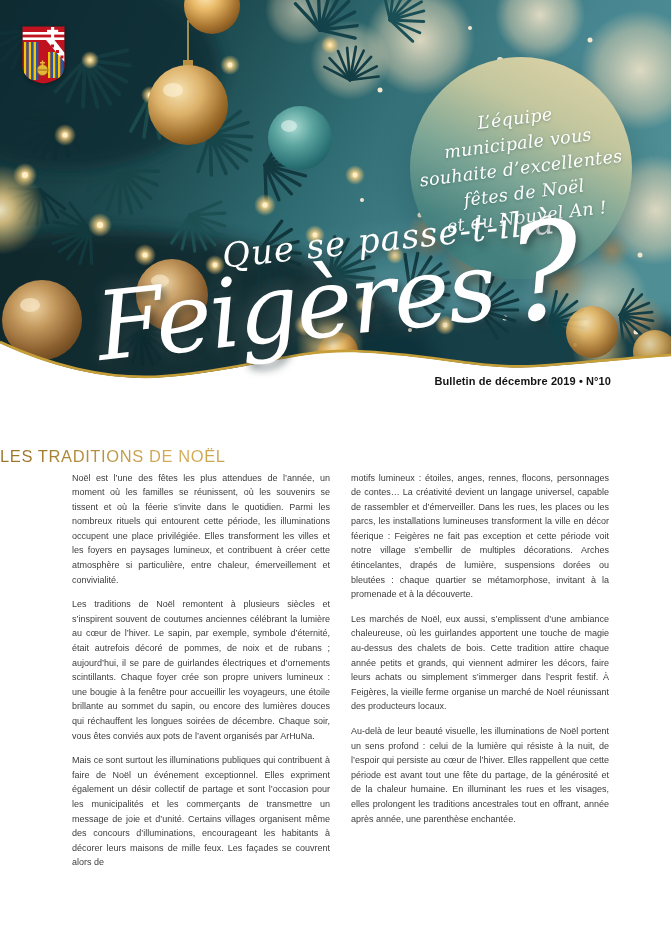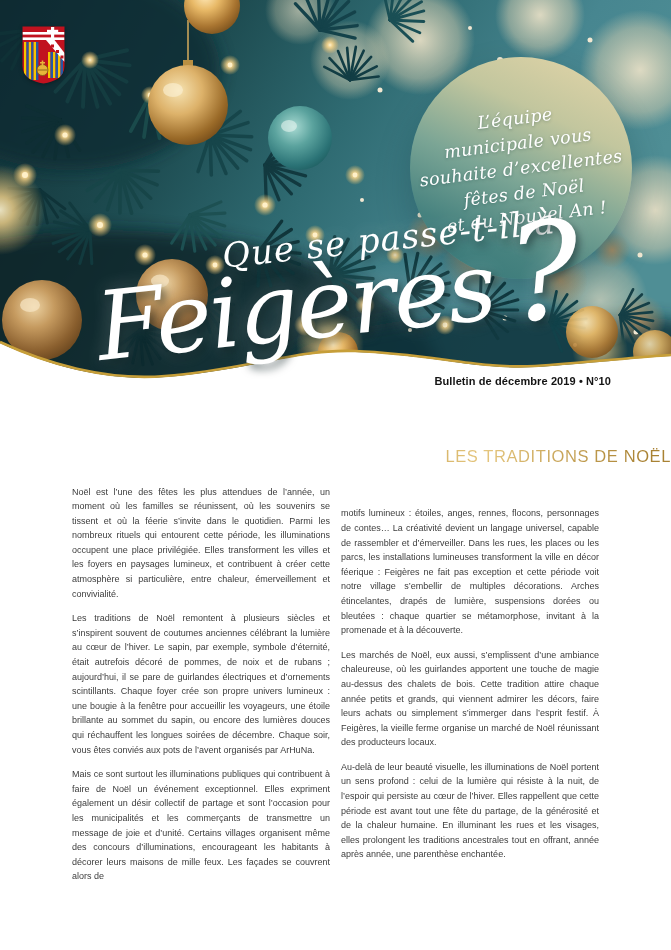--- a/index.html
+++ b/index.html
@@ -24,26 +24,26 @@
           text-shadow:3px 5px 9px rgba(5,25,28,.55),0 0 18px rgba(255,255,255,.25);}
   .script-q{font-size:34px;margin-left:132px;letter-spacing:1px;}
   .script-n{font-size:95px;line-height:.9;margin-top:-4px;letter-spacing:-2px;display:flex;align-items:flex-start;}
   .qmark{font-size:134px;line-height:.72;margin-left:16px;margin-top:-14px;}
   .wave{position:absolute;left:0;top:330px;width:671px;height:70px;z-index:3;display:block;}
   .bulletin{position:absolute;top:375px;right:60px;z-index:5;font-weight:bold;font-size:11px;
             color:#141414;letter-spacing:.1px;}
 
   
   .article{position:absolute;left:0;top:440px;width:671px;}
-  .a-title{margin:5px 0 0;text-align:right;font-weight:normal;
+  .a-title{margin:5px 0 0;text-align:left;font-weight:normal;
            font-size:16.5px;line-height:22.5px;letter-spacing:.6px;
            background:linear-gradient(98deg,#9c762a 4%,#d5ae58 26%,#b48c38 48%,#e5c67e 72%,#a98233 96%);
            -webkit-background-clip:text;background-clip:text;color:#bd9640;
            -webkit-text-fill-color:transparent;}
-  .cols{display:flex;gap:11px;margin:17px 0 0 72px;width:539px;align-items:center;}
+  .cols{display:flex;gap:21px;margin:3px 0 0 72px;width:539px;}
   .col{width:258px;font-size:9px;line-height:14.6px;color:#3c3c3c;text-align:justify;}
   .col p{margin:0 0 10px;}
 </style>
 </head>
 <body>
 
 <div class="page">
 
   <div class="hero">
 

